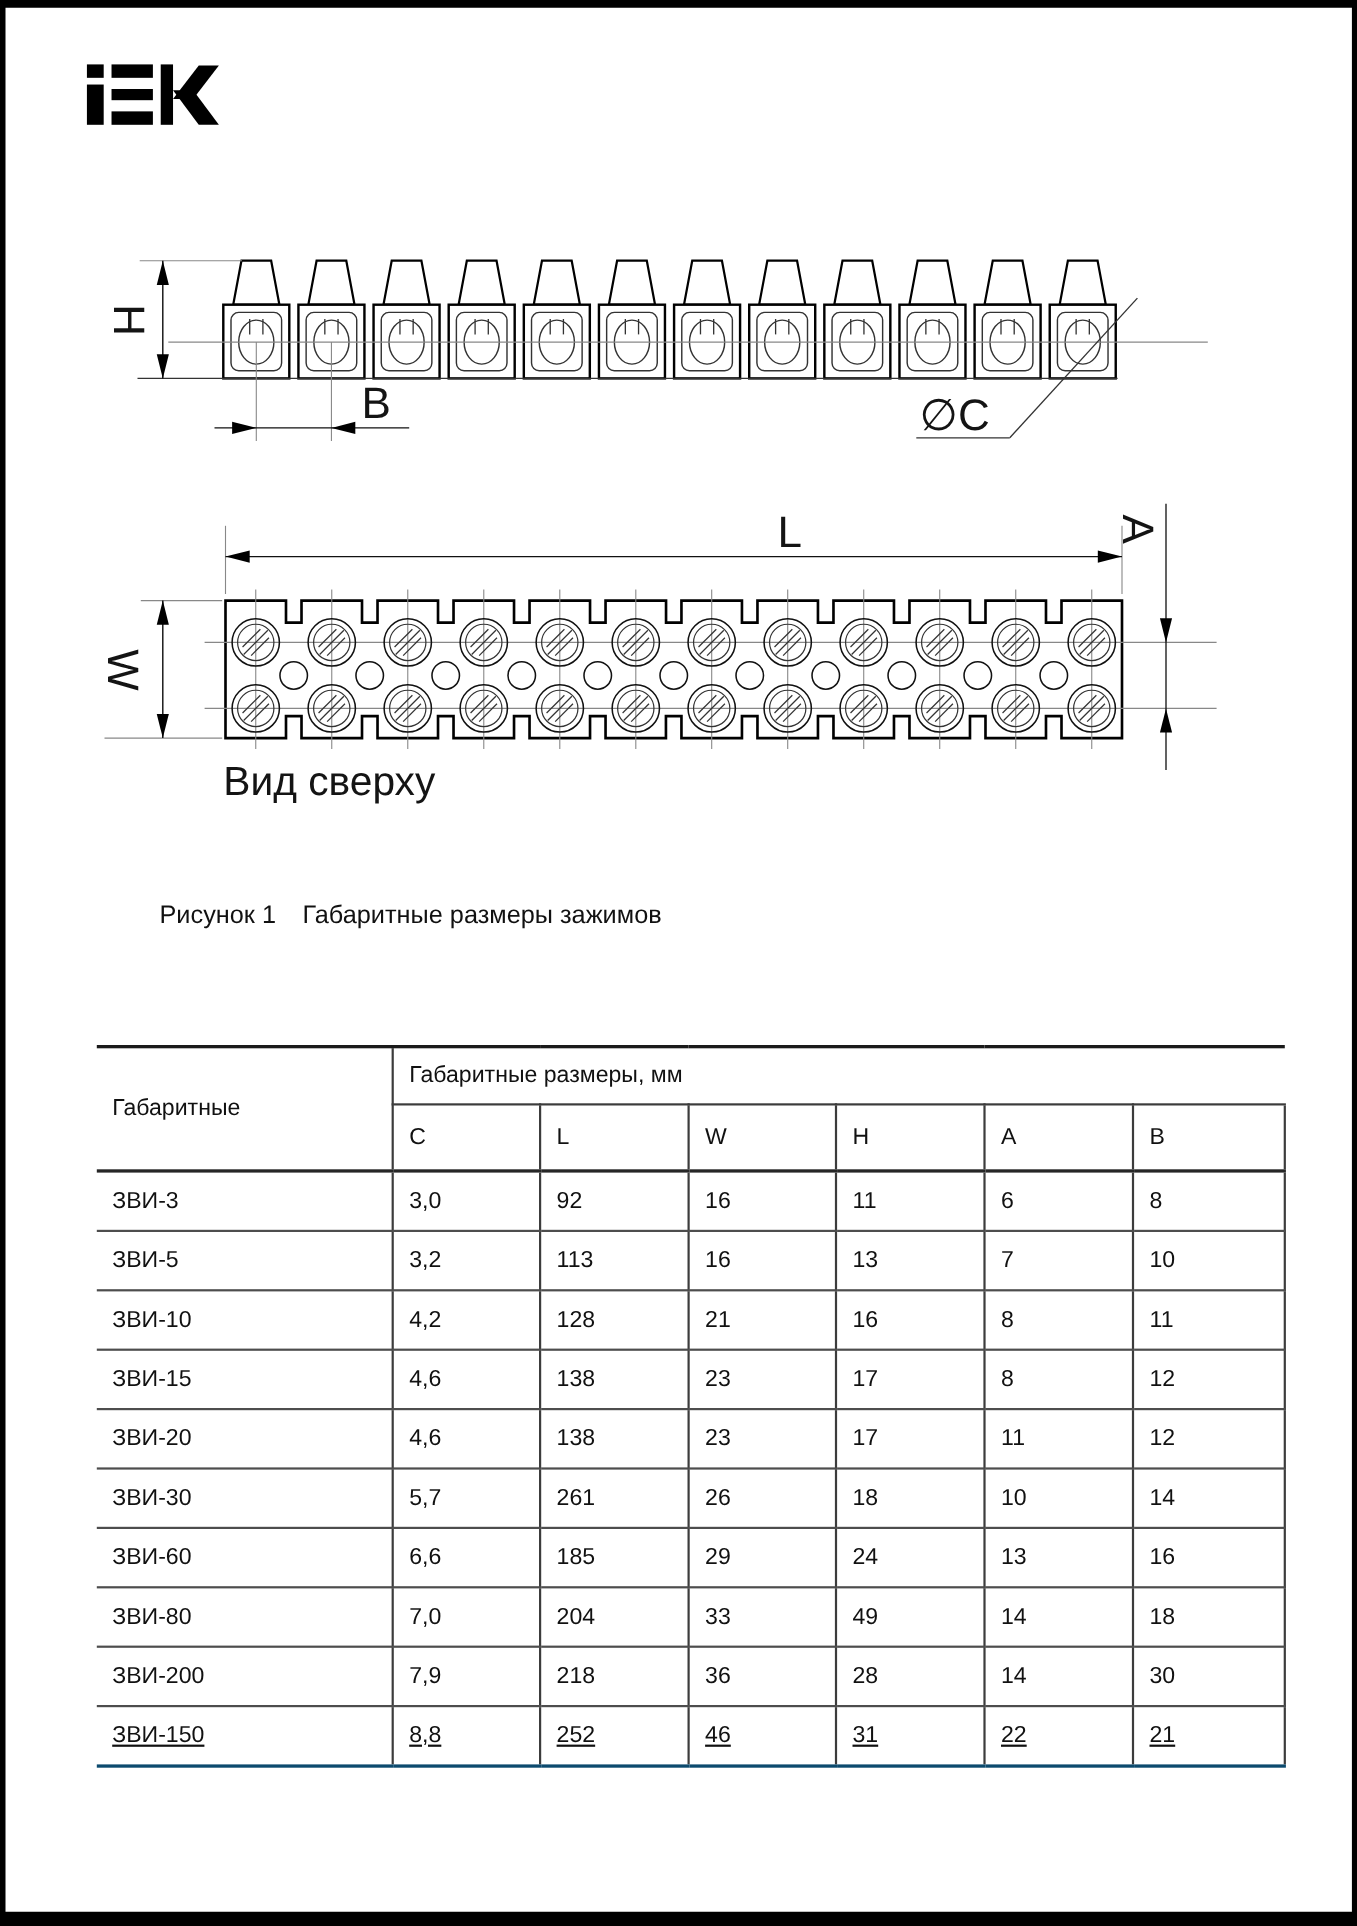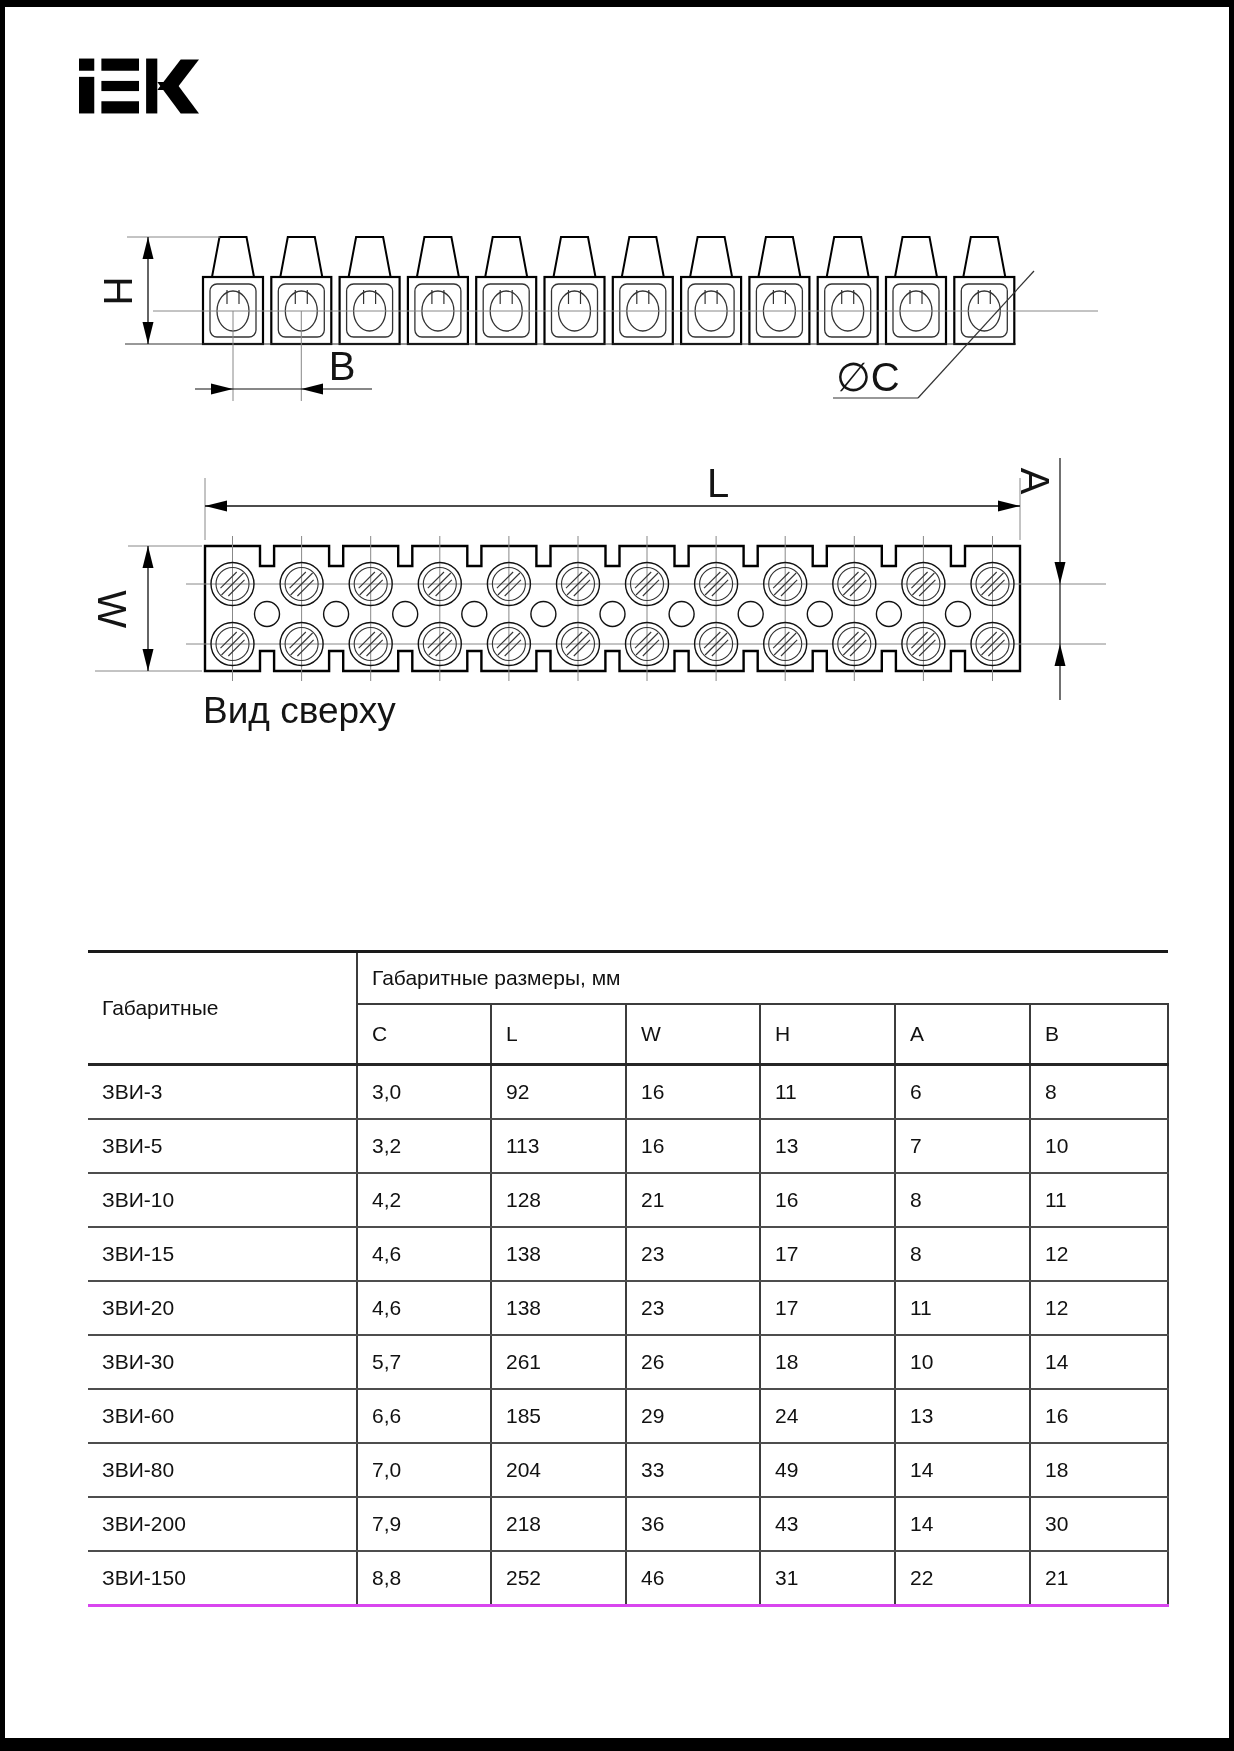--- a/index.html
+++ b/index.html
@@ -14,21 +14,21 @@
   .caption{position:absolute;left:145px;top:818px;font-size:23px;color:#111;white-space:nowrap;}
   .caption .lbl{margin-right:24px;}
   table.dims{position:absolute;left:88px;top:950px;width:1080px;border-collapse:collapse;
              table-layout:fixed;color:#111;font-size:21px;
              border-top:3px solid #1a1a1a;border-bottom:3px solid #1a1a1a;}
   table.dims th,table.dims td{font-weight:400;text-align:left;padding:0 0 0 14px;vertical-align:middle;}
   th.c-obozn{vertical-align:top;padding-top:14px;border-right:2px solid #3c3c3c;border-bottom:3px solid #262626;}
   th.c-group{height:50px;border-bottom:2px solid #3c3c3c;padding-left:15px;margin-left:32px;}
   th.c-dim{height:58px;border-right:2px solid #3c3c3c;border-bottom:3px solid #262626;}
   table.dims td{height:52px;border-right:2px solid #3c3c3c;border-bottom:2px solid #4d4d4d;}
-  tbody tr:last-child td{border-bottom:3px solid #d946ef;}
+  tbody tr:last-child td{border-bottom:3px solid #0c4a6e;text-decoration:underline;}
 </style>
 </head>
 <body>
 
 <div class="page">
   <div class="frame"></div>
 
   <svg class="logo" viewBox="0 0 120 58">
     <title>IEK</title>
     <g fill="#000">
@@ -366,20 +366,23 @@
       </g>
     <text class="dim" transform="translate(104 291) rotate(90)" text-anchor="middle">H</text>
     <text class="dim" x="342" y="380" text-anchor="middle">B</text>
     <text class="dim" x="836" y="391">∅C</text>
     <text class="dim" x="718" y="497" text-anchor="middle">L</text>
     <text class="dim" transform="translate(98 609) rotate(90)" text-anchor="middle">W</text>
     <text class="dim" transform="translate(1021 481) rotate(90)" text-anchor="middle">A</text>
     <text class="viewlabel" x="203" y="723">Вид сверху</text>
   </svg>
 
+  <div class="caption">
+    <span class="lbl">Рисунок 1</span><span>Габаритные размеры зажимов</span>
+  </div>
 
   <table class="dims">
     <colgroup>
       <col style="width:269px">
         <col style="width:134px">
         <col style="width:135px">
       <col style="width:134px">
         <col style="width:135px">
         <col style="width:135px">
         <col style="width:138px">
@@ -469,21 +472,21 @@
           <td>33</td>
           <td>49</td>
           <td>14</td>
           <td>18</td>
         </tr>
         <tr>
           <td>ЗВИ-200</td>
           <td>7,9</td>
           <td>218</td>
           <td>36</td>
-          <td>43</td>
+          <td>28</td>
           <td>14</td>
           <td>30</td>
         </tr>
         <tr>
           <td>ЗВИ-150</td>
           <td>8,8</td>
           <td>252</td>
           <td>46</td>
           <td>31</td>
           <td>22</td>

